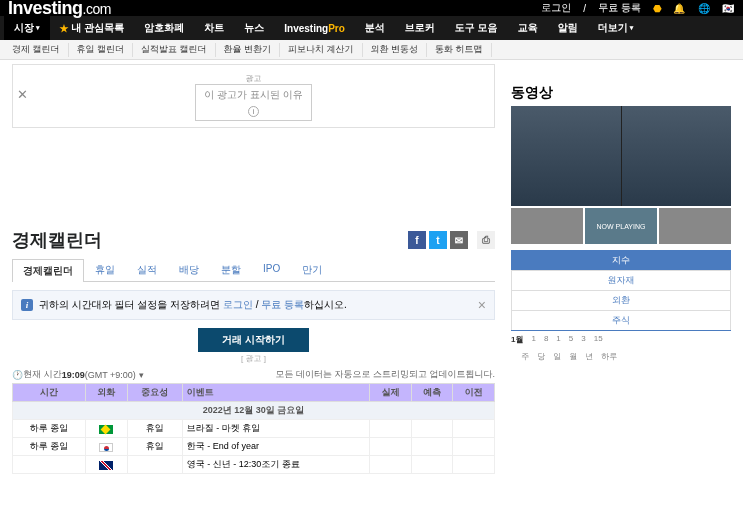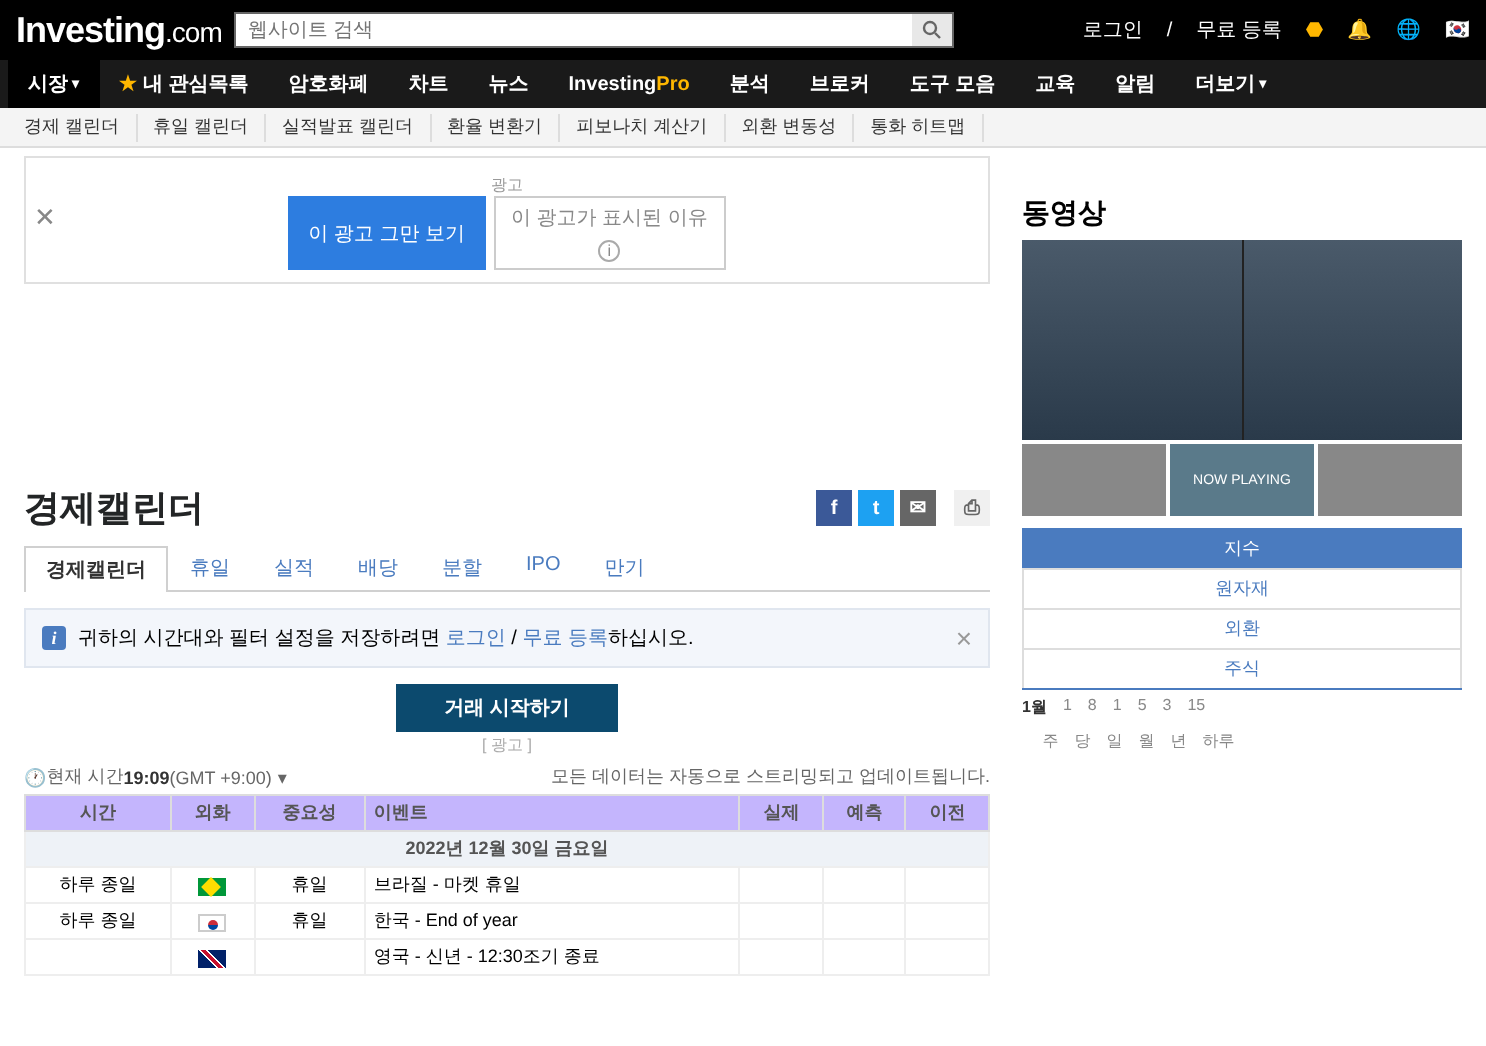--- a/index.html
+++ b/index.html
@@ -1,18 +1,18 @@
 <!DOCTYPE html>
 <html><head>
 <meta charset="utf-8">
 <style>
 * { margin: 0; padding: 0; box-sizing: border-box; font-family: Arial, sans-serif; }
 body { width: 743px; height: 523px; background: #fff; overflow: hidden; font-size: 11px; }
 
-.topbar { background: #000; height: 30px; display: flex; align-items: center; padding: 0 8px; gap: 6px; }
+.topbar { background: #000; height: 16px; display: flex; align-items: center; padding: 0 8px; gap: 6px; }
 .logo { color: #fff; font-size: 18px; font-weight: bold; letter-spacing: -0.5px; }
 .logo .com { font-weight: normal; font-size: 14px; }
 .search-box { flex: 1; max-width: 360px; display: flex; background: #fff; border: 1px solid #666; height: 18px; }
 .search-input { flex: 1; border: none; padding: 0 6px; font-size: 10px; outline: none; }
 .search-btn { width: 20px; background: #e8e8e8; border: none; display: flex; align-items: center; justify-content: center; }
 .top-right { margin-left: auto; display: flex; align-items: center; gap: 12px; color: #fff; font-size: 10px; }
 .top-right span { cursor: pointer; }
 
 .nav-main { background: #1a1a1a; height: 24px; display: flex; align-items: center; padding: 0 4px; gap: 0; }
 .nav-main .nav-item { color: #fff; font-size: 10px; padding: 0 10px; font-weight: bold; height: 100%; display: flex; align-items: center; cursor: pointer; }
@@ -92,29 +92,20 @@
 .side-tab { flex: 1; text-align: center; padding: 3px 0; font-size: 9px; color: #4a7bbf; border: 1px solid #ddd; border-bottom: none; cursor: pointer; }
 .side-tab.active { background: #4a7bbf; color: #fff; border-color: #4a7bbf; }
 .mini-cal { display: flex; font-size: 8px; color: #888; padding: 3px 0; gap: 8px; }
 .mini-cal .m-lbl { font-weight: bold; color: #333; }
 </style>
 </head>
 <body>
 
 <div class="topbar">
   <span class="logo"><span>Investing</span><span class="com">.com</span></span>
-  <div class="search-box">
-    <input class="search-input" placeholder="웹사이트 검색" style="">
-    <button class="search-btn">
-      <svg width="10" height="10" viewBox="0 0 10 10">
-          <circle cx="4" cy="4" r="3" fill="none" stroke="#666" stroke-width="1.2"></circle>
-          <line x1="6.5" y1="6.5" x2="9" y2="9" stroke="#666" stroke-width="1.2"></line>
-        </svg>
-    </button>
-  </div>
   <div class="top-right">
     <span>로그인</span>
     <span>/</span>
     <span>무료 등록</span>
     <span style="color:#ffb700">⬣</span>
     <span>🔔</span>
     <span>🌐</span>
     <span>🇰🇷</span>
   </div>
 </div>
@@ -155,21 +146,20 @@
   <div class="sub-item">외환 변동성</div>
   <div class="sub-item">통화 히트맵</div>
 </div>
 
 <div class="content-wrap">
   <div class="main-col">
     <div class="ad-block">
       <span class="ad-close">✕</span>
       <div class="ad-label-top">광고</div>
       <div class="ad-buttons">
-        <button class="ad-btn-primary">이 광고 그만 보기</button>
         <button class="ad-btn-secondary">
             <span>이 광고가 표시된 이유</span>
             <span class="ad-info">i</span>
           </button>
       </div>
     </div>
 
     <div class="page-head">
       <h1 class="page-title">경제캘린더</h1>
       <div class="share-icons">

